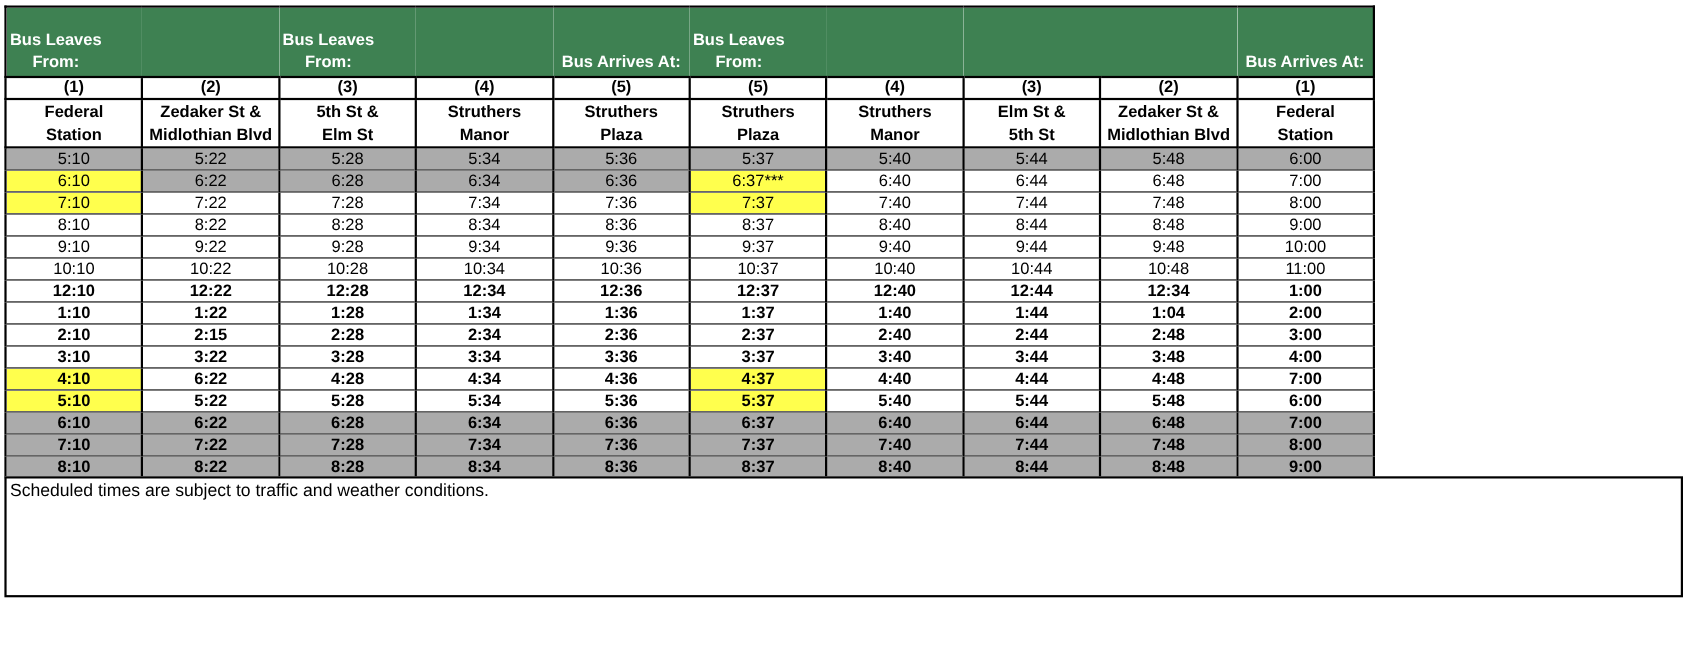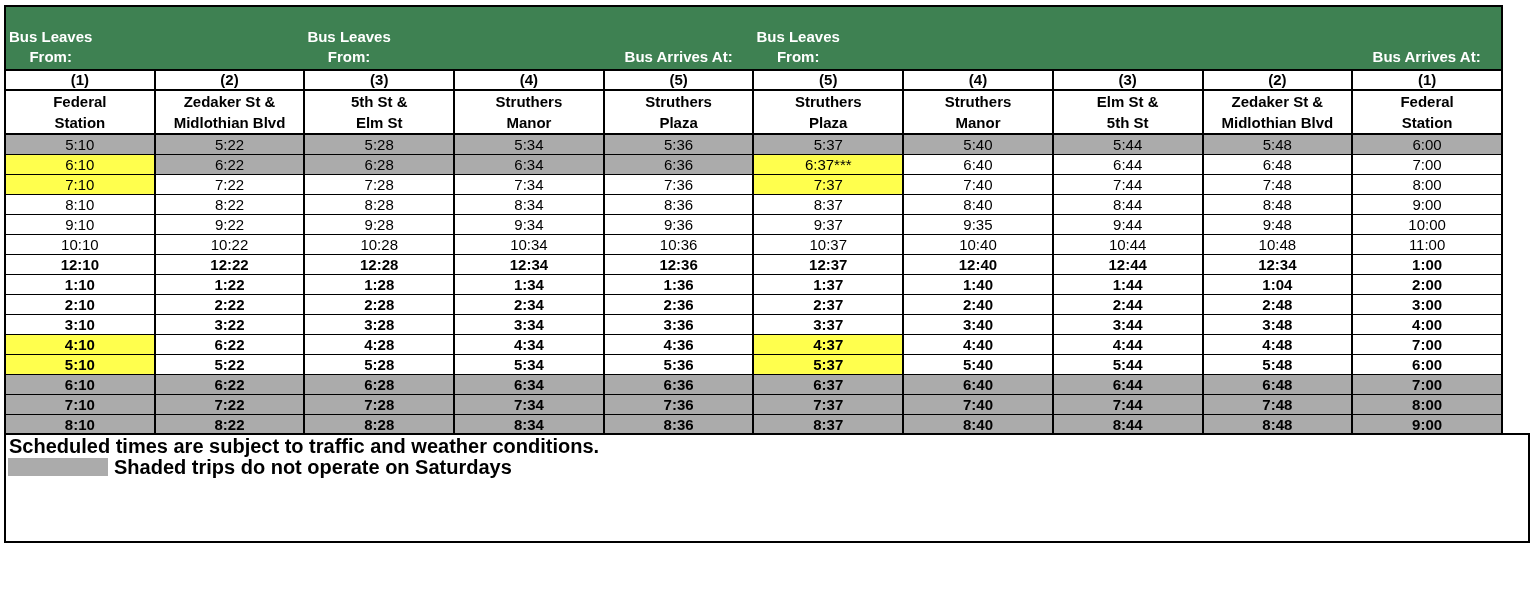--- a/index.html
+++ b/index.html
@@ -1,19 +1,19 @@
 <!DOCTYPE html>
 <html style="--green: #3E8152; --gray: #ABABAB; --yellow: #FFFF4D;"><head>
 <meta charset="utf-8">
 <style>
   html,body{margin:0;padding:0;background:#fff;}
   body{width:1534px;height:598px;font-family:"Liberation Sans",sans-serif;}
   .sheet{position:relative;width:1534px;height:598px;background:#fff;overflow:hidden;}
   .frame{position:absolute;left:4px;top:5px;width:1526px;}
-  table.grid{border-collapse:collapse;table-layout:fixed;width:1499px;}
+  table.grid{border-collapse:collapse;table-layout:fixed;width:1246px;}
   table.grid td{
     border:2px solid #000;padding:0;margin:0;text-align:center;vertical-align:middle;
     font-family:"Liberation Sans",sans-serif;font-size:15px;color:#000;
     overflow:hidden;white-space:nowrap;
   }
   tr.green-row td{
     background:var(--green,#3E8152);color:#fff;font-weight:bold;
     border-left:0;border-right:0;border-top:2px solid #000;border-bottom:2px solid #000;
     height:60px;vertical-align:bottom;padding-bottom:2px;font-size:15px;
   }
@@ -29,21 +29,21 @@
     border-top:1px solid #000;border-bottom:1px solid #000;
   }
   td.gray{background:var(--gray,#ABABAB);}
   td.yellowc{background:var(--yellow,#FFFF4D);}
   td.bold{font-weight:bold;}
   .notes{
     box-sizing:border-box;width:1526px;height:110px;background:#fff;
     border:2px solid #000;border-top:2px solid #000;margin-top:-2px;
     padding:1px 0 0 0;
   }
-  .note-line{height:21px;line-height:21px;font-weight:bold;font-size:20px;color:#000;
+  .note-line{height:21px;line-height:21px;font-weight:normal;font-size:16px;color:#000;
     padding-left:3px;white-space:nowrap;}
   .note-line.swatch-line{padding-left:0;}
   .swatch{display:inline-block;width:100px;height:18px;background:var(--gray,#ABABAB);
     vertical-align:middle;margin:0 6px 3px 2px;}
   .yellow-bar{display:inline-block;box-sizing:border-box;width:592px;height:21px;
     background:var(--yellow,#FFFF4D);padding-left:3px;}
   .note-line.yellow-line{padding-left:0;}
 </style>
 </head>
 <body>
@@ -136,21 +136,21 @@
             <td>8:48</td>
             <td>9:00</td>
           </tr>
           <tr class="time-row">
             <td>9:10</td>
             <td>9:22</td>
             <td>9:28</td>
             <td>9:34</td>
             <td>9:36</td>
             <td>9:37</td>
-            <td>9:35</td>
+            <td>9:40</td>
             <td>9:44</td>
             <td>9:48</td>
             <td>10:00</td>
           </tr>
           <tr class="time-row">
             <td>10:10</td>
             <td>10:22</td>
             <td>10:28</td>
             <td>10:34</td>
             <td>10:36</td>
@@ -179,21 +179,21 @@
             <td class="bold">1:34</td>
             <td class="bold">1:36</td>
             <td class="bold">1:37</td>
             <td class="bold">1:40</td>
             <td class="bold">1:44</td>
             <td class="bold">1:04</td>
             <td class="bold">2:00</td>
           </tr>
           <tr class="time-row">
             <td class="bold">2:10</td>
-            <td class="bold">2:22</td>
+            <td class="bold">2:15</td>
             <td class="bold">2:28</td>
             <td class="bold">2:34</td>
             <td class="bold">2:36</td>
             <td class="bold">2:37</td>
             <td class="bold">2:40</td>
             <td class="bold">2:44</td>
             <td class="bold">2:48</td>
             <td class="bold">3:00</td>
           </tr>
           <tr class="time-row">
@@ -267,18 +267,15 @@
             <td class="gray bold">8:44</td>
             <td class="gray bold">8:48</td>
             <td class="gray bold">9:00</td>
           </tr>
         </tbody>
       </table>
     <div class="notes">
       <div class="note-line">
         <span>Scheduled times are subject to traffic and weather conditions.</span>
       </div>
-      <div class="note-line swatch-line">
-        <span class="swatch"></span><span>Shaded trips do not operate on Saturdays</span>
-      </div>
     </div>
   </div>
 </div>
 
 </body></html>

